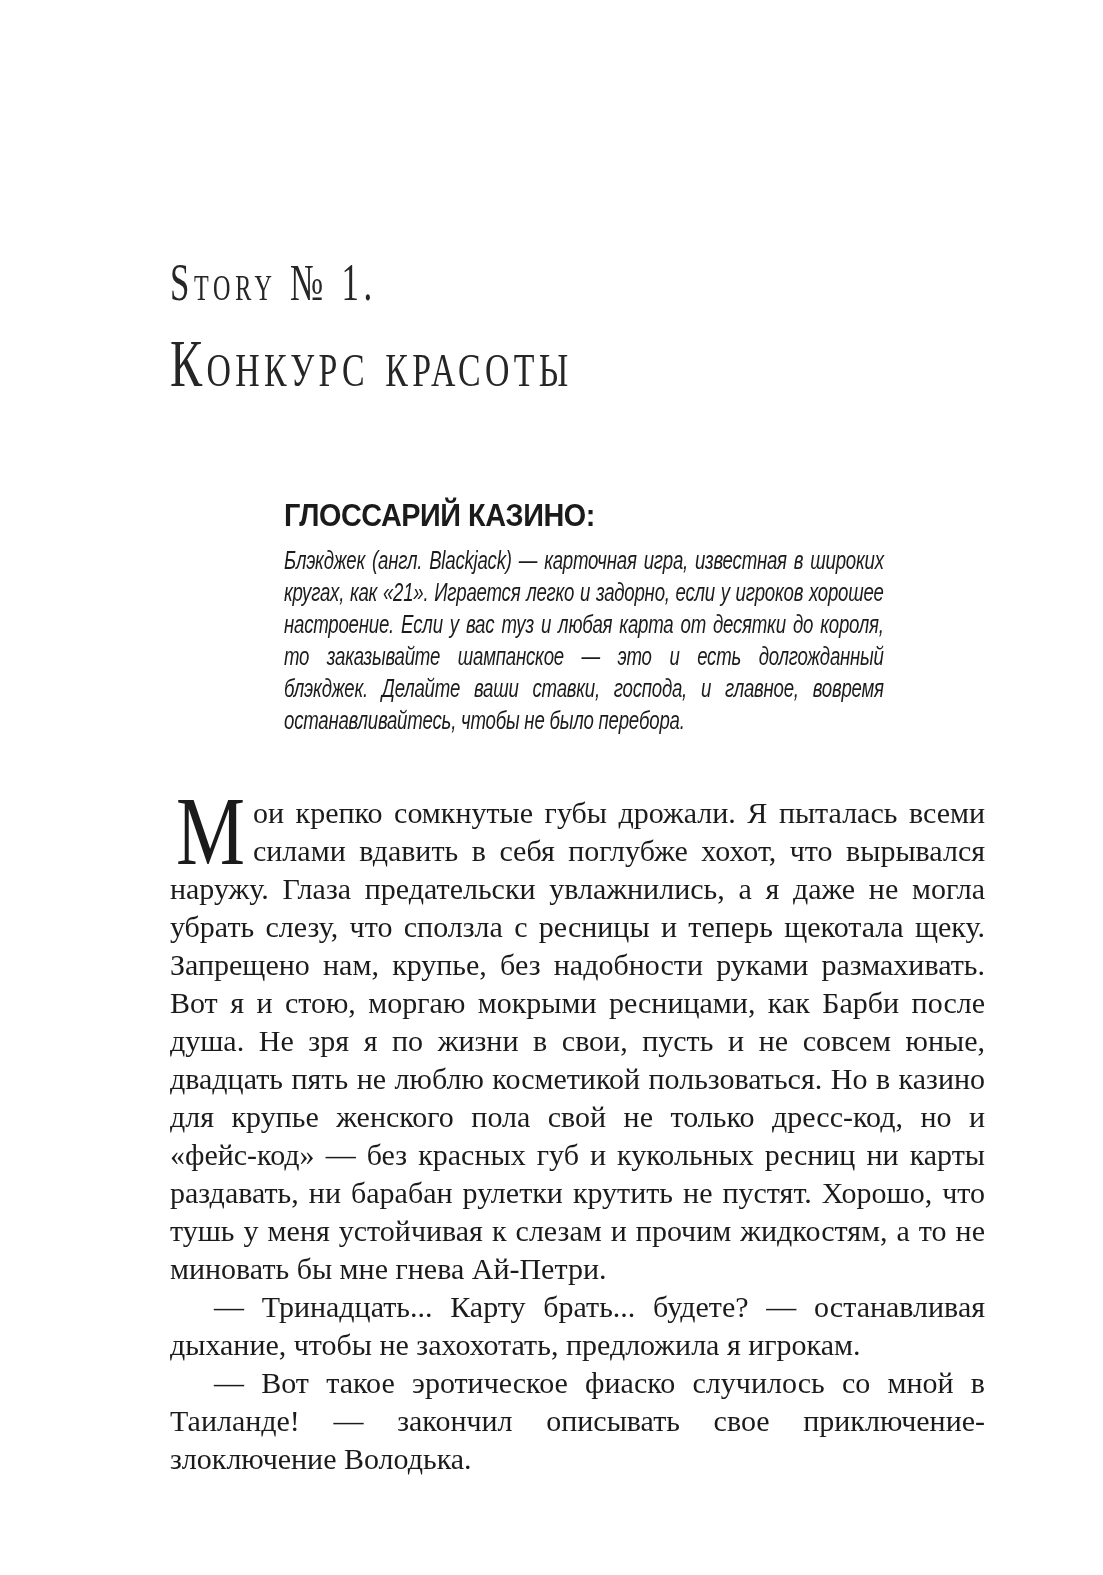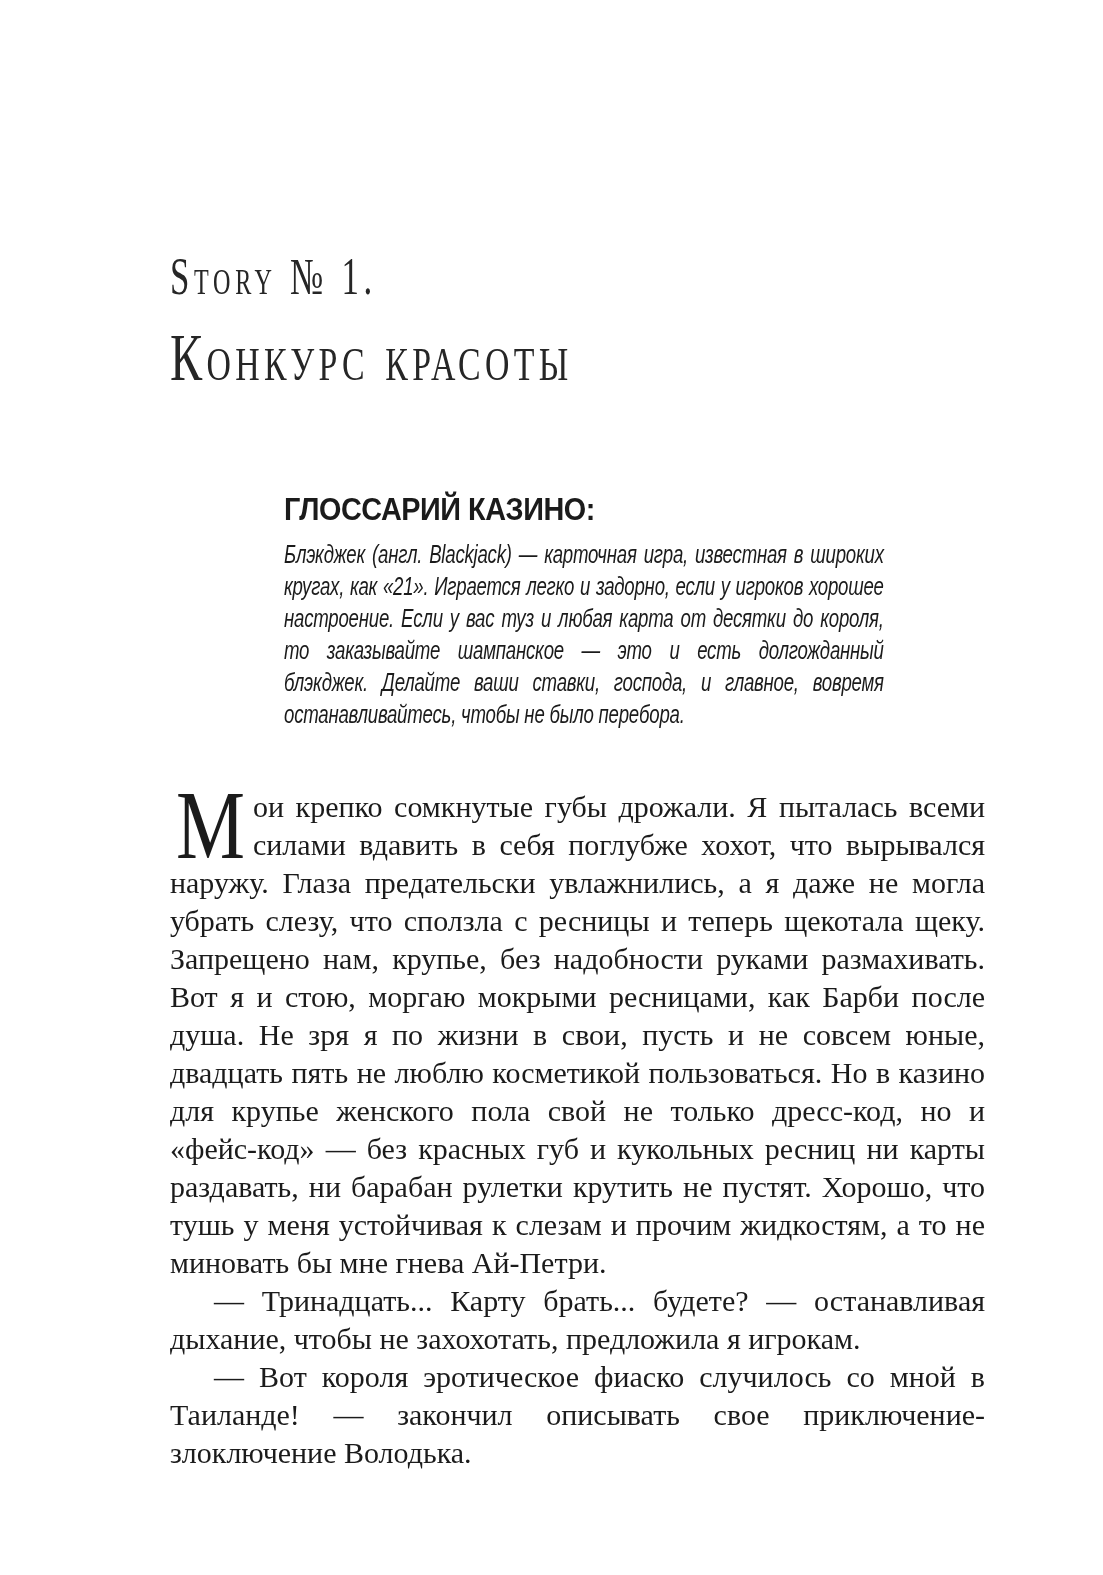--- a/index.html
+++ b/index.html
@@ -6,21 +6,21 @@
     margin: 0;
     padding: 0;
     background: #ffffff;
   }
   .page {
     position: relative;
     width: 1103px;
     height: 1575px;
     background: #ffffff;
     box-sizing: border-box;
-    padding: 0 118px 0 170px;
+    padding: 6px 118px 0 170px;
     overflow: hidden;
     font-family: "Liberation Serif", serif;
     color: #1b1b1b;
   }
   
   .story-label {
     margin-top: 250px;
     font-size: 52px;
     line-height: 1.05;
     font-variant: small-caps;
@@ -107,16 +107,16 @@
   <div class="chapter-title">Конкурс красоты</div>
 
   <div class="glossary">
     <div class="glossary-heading">ГЛОССАРИЙ КАЗИНО:</div>
     <div class="glossary-text">Блэкджек (англ. Blackjack) — карточная игра, известная в широких кругах, как «21». Играется легко и задорно, если у игроков хорошее настроение. Если у вас туз и любая карта от десятки до короля, то заказывайте шампанское — это и есть долгожданный блэкджек. Делайте ваши ставки, господа, и главное, вовремя останавливайтесь, чтобы не было перебора.</div>
   </div>
 
   <div class="body-text">
     <p class="para"><span class="dropcap">М</span><span>ои крепко сомкнутые губы дрожали. Я пыталась всеми силами вдавить в себя поглубже хохот, что вырывался наружу. Глаза предательски увлажнились, а я даже не могла убрать слезу, что сползла с ресницы и теперь щекотала щеку. Запрещено нам, крупье, без надобности руками размахивать. Вот я и стою, моргаю мокрыми ресницами, как Барби после душа. Не зря я по жизни в свои, пусть и не совсем юные, двадцать пять не люблю косметикой пользоваться. Но в казино для крупье женского пола свой не только дресс-код, но и «фейс-код» — без красных губ и кукольных ресниц ни карты раздавать, ни барабан рулетки крутить не пустят. Хорошо, что тушь у меня устойчивая к слезам и прочим жидкостям, а то не миновать бы мне гнева Ай-Петри.</span></p>
     <p class="para indent">— Тринадцать... Карту брать... будете? — останавливая дыхание, чтобы не захохотать, предложила я игрокам.</p>
-    <p class="para indent">— Вот короля эротическое фиаско случилось со мной в Таиланде! — закончил описывать свое приключение-злоключение Володька.</p>
+    <p class="para indent">— Вот такое эротическое фиаско случилось со мной в Таиланде! — закончил описывать свое приключение-злоключение Володька.</p>
   </div>
 
 </div>
 
 </body></html>

